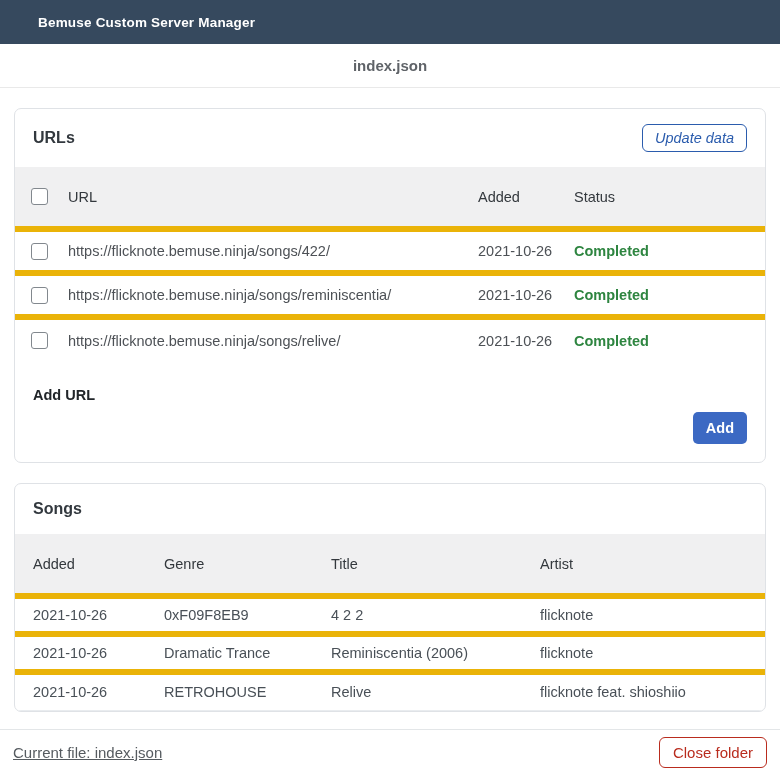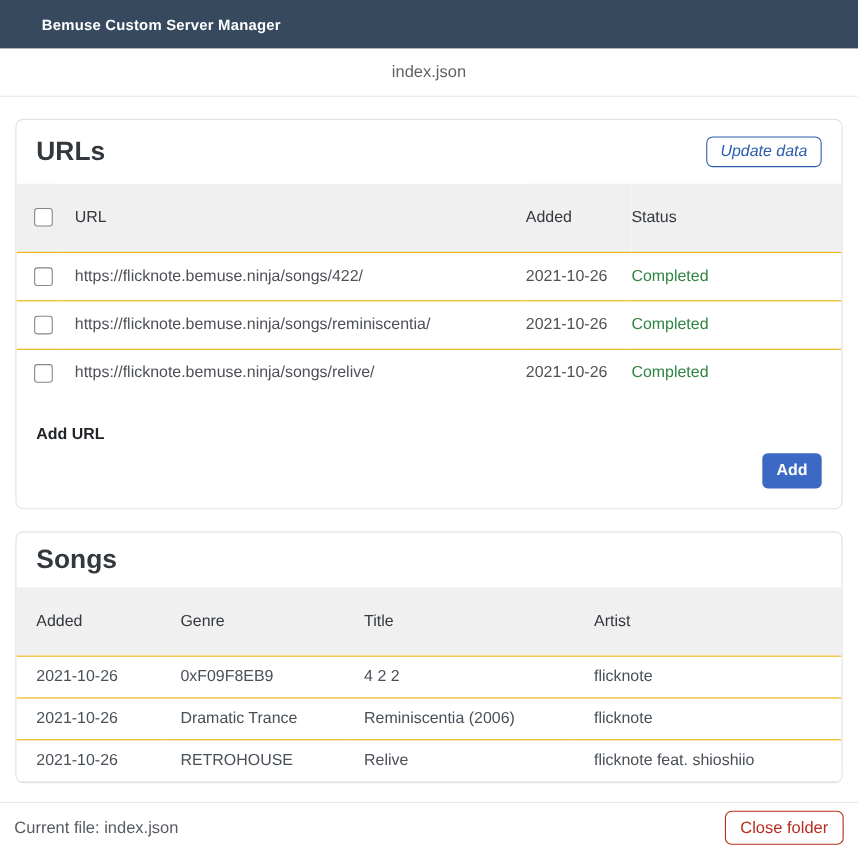--- a/index.html
+++ b/index.html
@@ -5,50 +5,50 @@
   * { box-sizing: border-box; margin: 0; padding: 0; }
   html, body { width: 780px; background: #ffffff; font-family: "Liberation Sans", sans-serif; }
   body { min-height: 773px; position: relative; }
 
   
   .navbar { height: 44px; background: #36495e; display: flex; align-items: center; padding: 12px 38px; }
   .navbar-title { color: #ffffff; font-size: 13.5px; font-weight: 700; letter-spacing: .2px; }
 
   
   .file-header { height: 44px; display: flex; align-items: center; justify-content: center;
-                 border-bottom: 1px solid #e9e9e9; color: #5f6368; font-size: 15px; }
+                 border-bottom: 1px solid #e9e9e9; color: #5f6368; font-size: 15px; font-weight: bold; }
 
   .content { padding: 0 14px; }
 
   
   .card { border: 1px solid #dfe2e6; border-radius: 7px; margin-top: 20px; background: #fff; overflow: hidden; }
   .card-header { display: flex; align-items: center; justify-content: space-between; padding: 0 18px; height: 58px; }
   .card-header.short { height: 50px; }
-  .card-title { font-size: 24px; color: #32383e; }
+  .card-title { font-size: 16px; color: #32383e; }
 
   
   .btn { cursor: pointer; background: #fff; font-family: "Liberation Sans", sans-serif; }
   .btn-outline-primary { color: #2b5cad; border: 1.5px solid #2b5cad; border-radius: 6px;
                          padding: 5px 12px; font-size: 14.5px; font-style: italic; }
   .btn-primary { background: #3c69c3; color: #fff; font-weight: 700; font-size: 14.5px;
                  border: none; border-radius: 5px; padding: 8px 13px; cursor: pointer; }
   .btn-outline-danger { color: #b92c1e; border: 1.5px solid #b92c1e; border-radius: 6px;
                         padding: 6px 13px; font-size: 15px; }
 
   
   table { width: 100%; border-collapse: collapse; table-layout: fixed; font-size: 14.5px; }
   thead th { background: #f0f0f1; text-align: left; font-weight: 400; color: #33383d; height: 62px; }
-  tbody td { border-top: 1px solid #eab308; color: #4d5156; }
+  tbody td { border-top: 6px solid #eab308; color: #4d5156; }
   .urls-table tbody td { height: 44px; }
   .urls-table .col-check { width: 37px; }
   .urls-table .col-added { width: 96px; }
   .urls-table .col-status { width: 191px; }
   .urls-table th.cell-check, .urls-table td.cell-check { padding-left: 16px; }
   .urls-table th.cell-url, .urls-table td.cell-url { padding-left: 16px; overflow: hidden; white-space: nowrap; }
-  .status-completed { color: #2e8540; }
+  .status-completed { color: #2e8540; font-weight: bold; }
 
   .songs-table th, .songs-table td { padding-left: 18px; }
   .songs-table tbody td { height: 38px; color: #495057; }
   .songs-table .col-added { width: 131px; }
   .songs-table .col-genre { width: 167px; }
   .songs-table .col-title { width: 209px; }
   .songs-table tbody tr:last-child td { border-bottom: 1px solid #e9ecef; }
 
   
   .checkbox { appearance: none; -webkit-appearance: none; width: 17px; height: 17px;
@@ -60,21 +60,21 @@
   .add-url-label { display: block; font-weight: 700; font-size: 14.5px; color: #212529; margin-bottom: 8px; margin-top: 13px; }
   .add-url textarea { width: 100%; height: 45px; border: 1px solid #8d9195; border-radius: 3px;
                       padding: 9px 12px; font-family: "Liberation Sans", sans-serif;
                       font-size: 14.5px; color: #212529; resize: none; }
   .add-url textarea::placeholder { font-style: italic; color: #6c757d; }
   .add-url-actions { display: flex; justify-content: flex-end; margin-top: 9px; }
 
   
   .footer { margin-top: 17px; border-top: 1px solid #e3e6e8; height: 46px;
             display: flex; align-items: center; justify-content: space-between; padding: 0 13px; }
-  .footer-text { color: #565b60; font-size: 15px; }
+  .footer-text { color: #565b60; font-size: 15px; text-decoration: underline; }
 </style>
 </head>
 <body>
 
 <header class="navbar">
   <span class="navbar-title">Bemuse Custom Server Manager</span>
 </header>
 
 <div class="file-header">
   <span>index.json</span>

